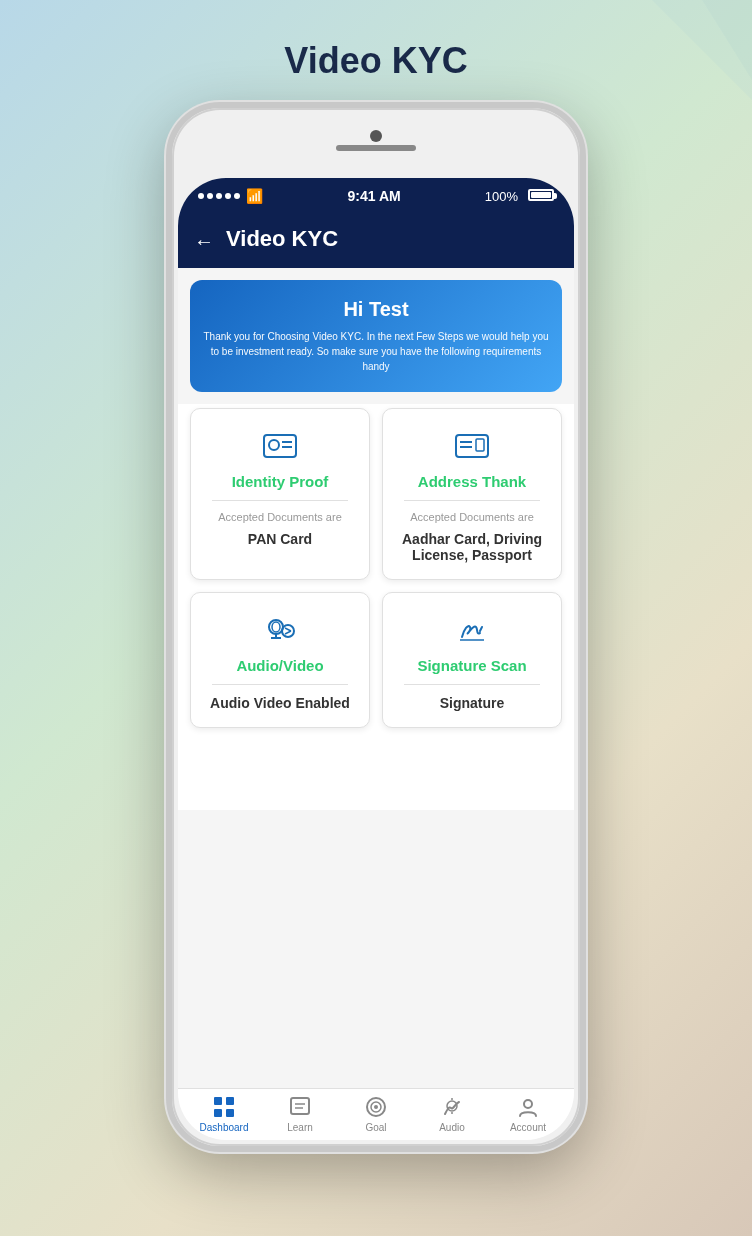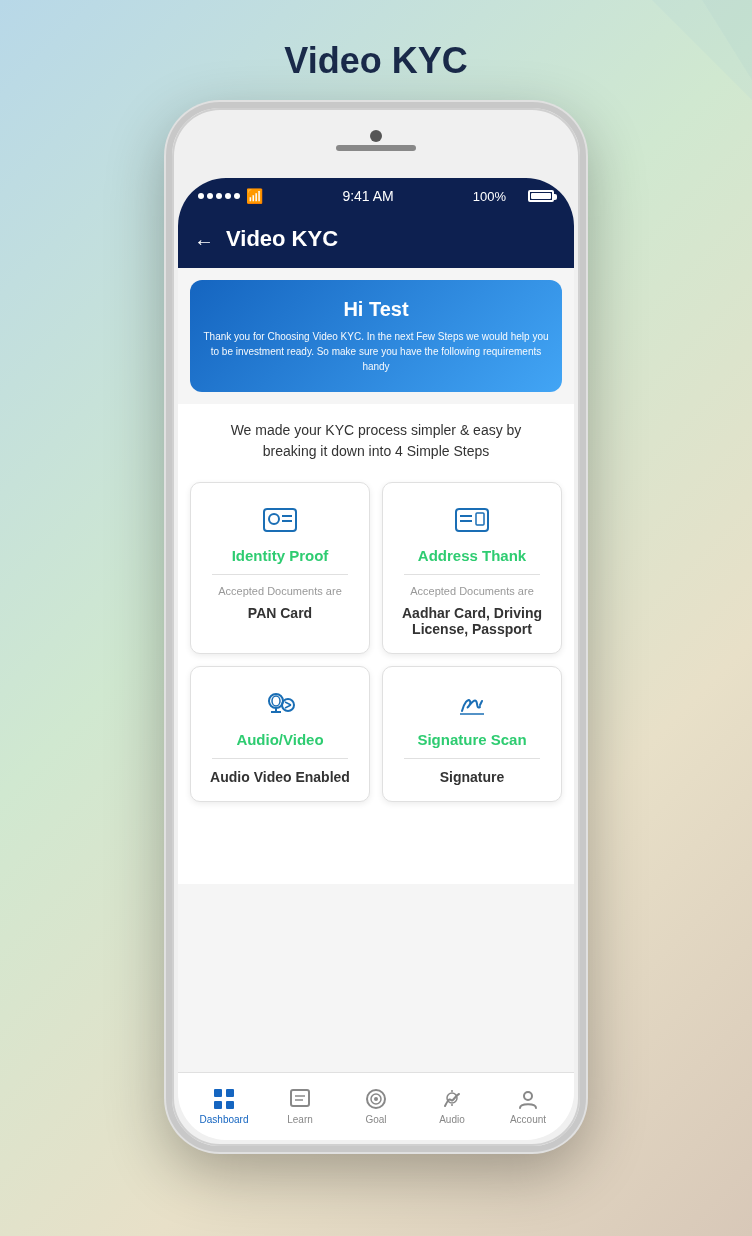--- a/index.html
+++ b/index.html
@@ -150,27 +150,27 @@
       background: white;
       border-radius: 50%;
     }
 
     .wifi-icon {
       font-size: 14px;
     }
 
     .status-time {
       font-size: 14px;
-      font-weight: 400;
+      font-weight: 700;
     }
 
     .status-battery {
       display: flex;
-      align-items: center;
-      gap: 20px;
+      align-items: flex-start;
+      gap: 8px;
       font-size: 13px;
     }
 
     .battery-bar {
       width: 26px;
       height: 12px;
       border: 2px solid white;
       border-radius: 2px;
       position: relative;
       margin-left: 2px;
@@ -312,21 +312,21 @@
       color: #333;
       text-align: center;
     }
 
     
     .bottom-nav {
       position: absolute;
       bottom: 0;
       left: 0;
       right: 0;
-      height: 68px;
+      height: 52px;
       background: white;
       border-top: 1px solid #e0e0e0;
       display: flex;
       align-items: center;
       justify-content: space-around;
       padding: 0 8px;
     }
 
     .nav-item {
       display: flex;
@@ -400,21 +400,20 @@
       <span class="app-header-title">Video KYC</span>
     </div>
 
     <div class="greeting-card">
       <div class="greeting-name">Hi Test</div>
       <div class="greeting-text">Thank you for Choosing Video KYC. In the next Few Steps we would help you to be investment ready. So make sure you have the following requirements handy</div>
     </div>
 
     <div class="screen-content">
 
-      <p class="steps-description">We made your KYC process simpler &amp; easy by breaking it down into 4 Simple Steps</p>
 
       <div class="cards-grid">
 
         <div class="kyc-card">
           <div class="card-icon">
             <svg class="svg-icon" viewBox="0 0 40 40" fill="none" xmlns="http://www.w3.org/2000/svg">
               <rect x="4" y="10" width="32" height="22" rx="3" stroke="#1a6eb5" stroke-width="2" fill="none"></rect>
               <circle cx="14" cy="20" r="5" stroke="#1a6eb5" stroke-width="2" fill="none"></circle>
               <line x1="22" y1="17" x2="32" y2="17" stroke="#1a6eb5" stroke-width="2"></line>
               <line x1="22" y1="22" x2="32" y2="22" stroke="#1a6eb5" stroke-width="2"></line>

